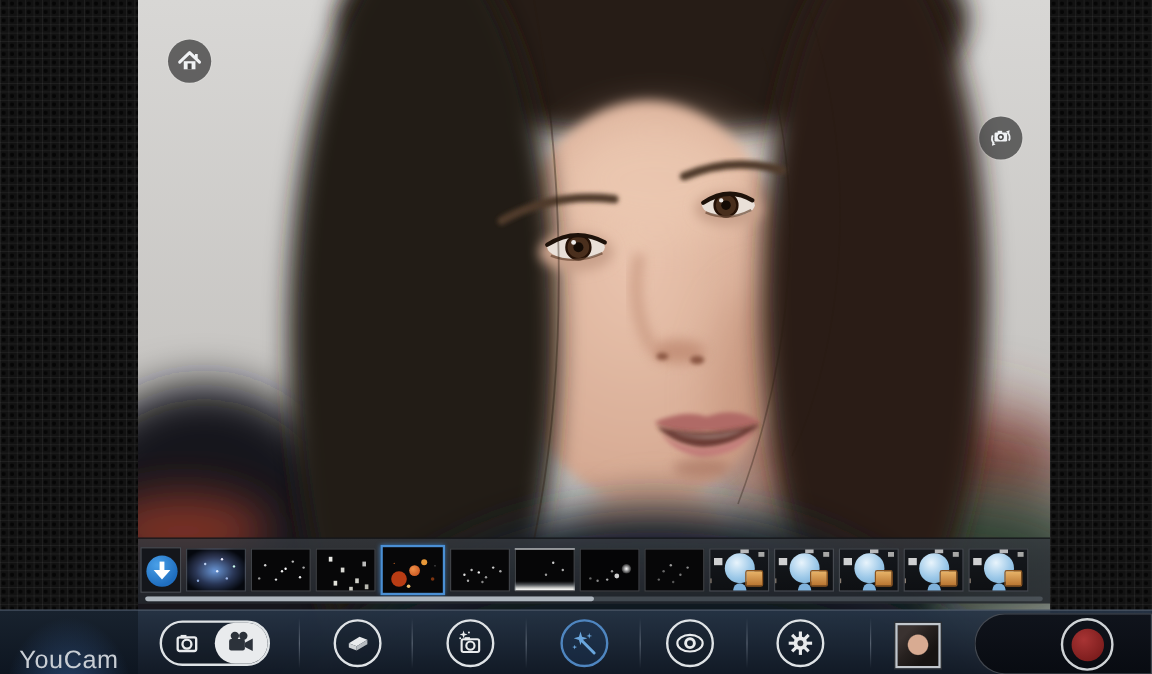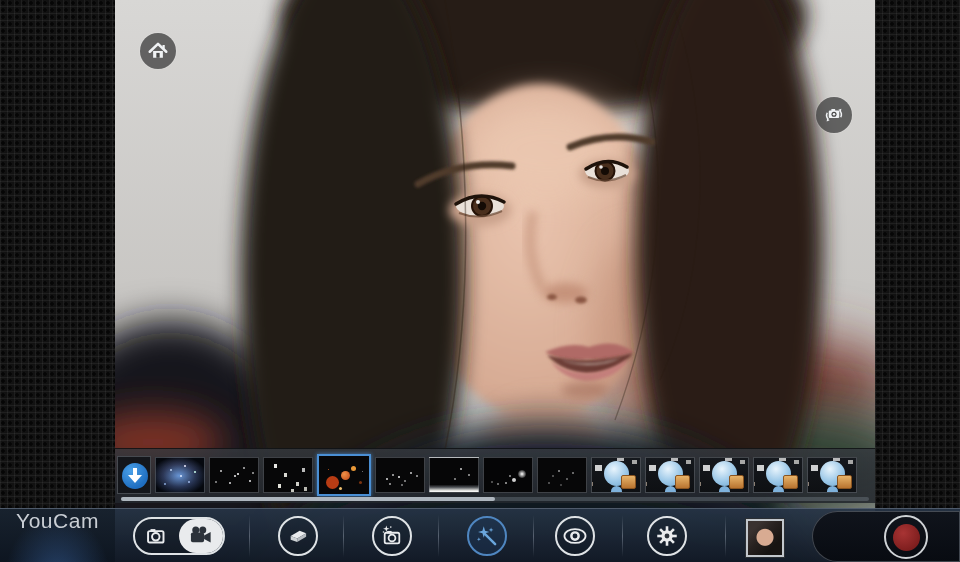--- a/index.html
+++ b/index.html
@@ -68,21 +68,21 @@
     box-shadow:-30px -14px 0 -4px rgba(255,255,255,0.8),-8px -24px 0 -4px rgba(255,255,255,0.7),
       6px -20px 0 -5px rgba(230,230,225,0.7),-38px 2px 0 -5px rgba(220,200,180,0.6);}
   .scrollbar{position:absolute;left:6px;right:6px;bottom:2px;height:4px;border-radius:2px;background:rgba(130,140,150,0.35);}
   .scroll-thumb{position:absolute;top:0;height:4px;border-radius:2px;background:#aeb6be;cursor:pointer;}
   
   .toolbar{position:absolute;left:0;top:508px;width:960px;height:54px;
     background:linear-gradient(180deg, rgba(38,52,70,0.92), rgba(18,26,38,0.94));
     border-top:1px solid rgba(140,155,175,0.5);box-sizing:border-box;}
   .brand-zone{position:absolute;left:0;top:0;width:115px;height:54px;
     background:radial-gradient(ellipse at 50% 130%, rgba(60,105,170,0.55), transparent 65%),linear-gradient(180deg,#18222e,#0d1520);
-    display:flex;align-items:flex-start;justify-content:center;}
+    display:flex;align-items:flex-end;justify-content:center;}
   .brand{color:#c9ced4;font-size:21px;letter-spacing:0.5px;}
   .sep{position:absolute;top:6px;width:1px;height:42px;background:linear-gradient(180deg,transparent,rgba(200,210,225,0.35),transparent);}
   .tool-btn{position:absolute;top:516px;width:40px;height:40px;border-radius:50%;
     border:2px solid #dfe3e6;box-sizing:border-box;display:flex;align-items:center;justify-content:center;cursor:pointer;
     background:rgba(10,14,20,0.15);}
   .tool-btn.active{border-color:#4f86c0;background:rgba(30,60,100,0.35);}
   .mode-toggle{position:absolute;left:133px;top:517px;width:92px;height:38px;border-radius:19px;
     border:2px solid #dfe3e6;box-sizing:border-box;background:rgba(10,14,20,0.25);display:flex;align-items:center;cursor:pointer;}
   .mode-opt{flex:1;height:100%;display:flex;align-items:center;justify-content:center;border-radius:17px;}
   .mode-opt.selected{background:#e9ebed;}

